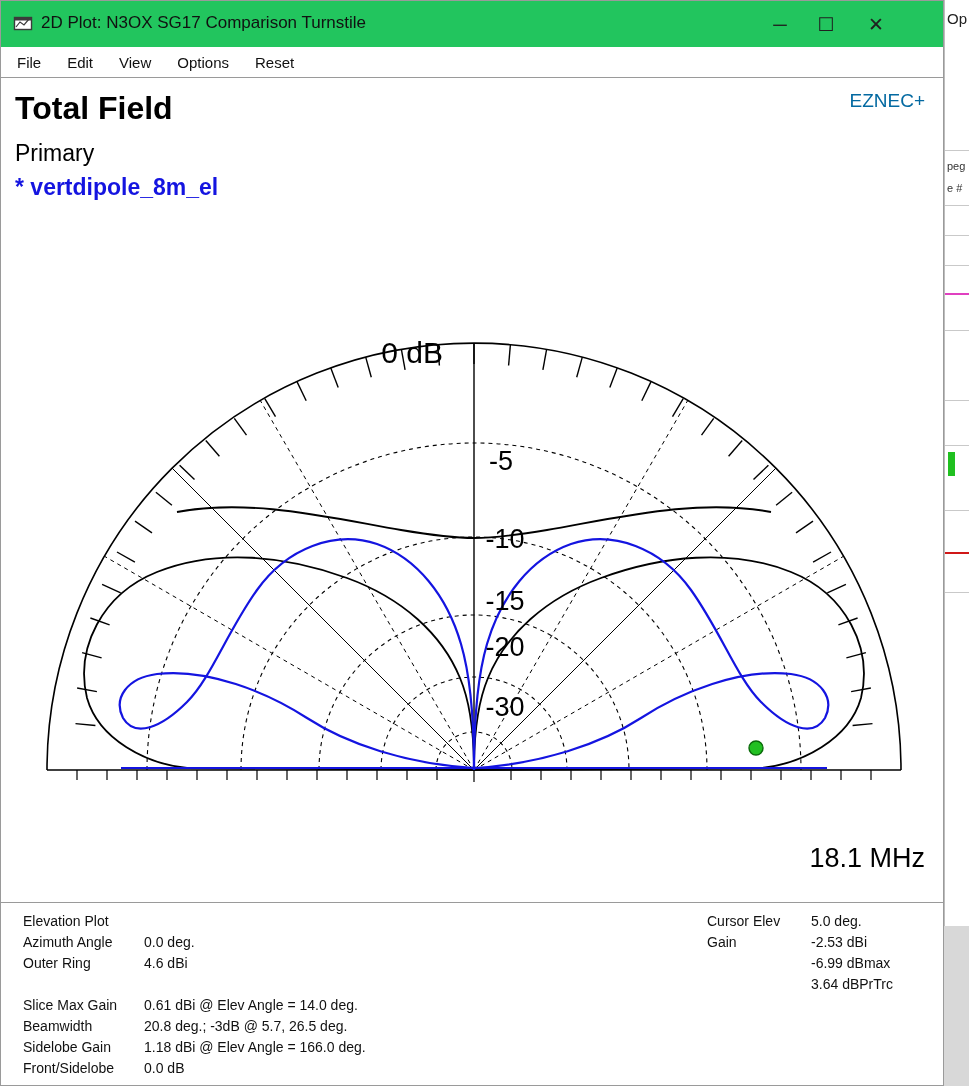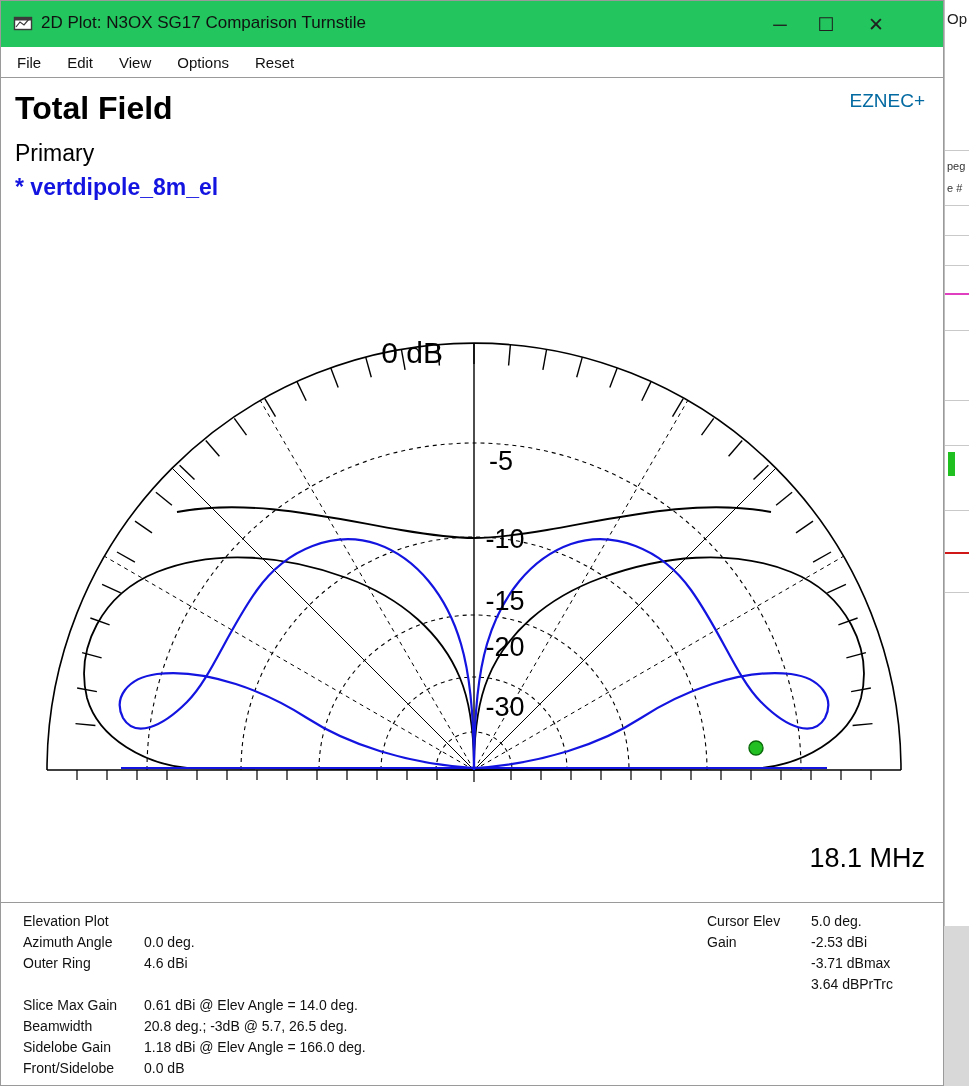--- a/index.html
+++ b/index.html
@@ -314,17 +314,17 @@
 
     <div class="inf-row col-l-lab" style="top:157px;">Front/Sidelobe</div>
     <div class="inf-row col-l-val" style="top:157px;">0.0 dB</div>
 
     <div class="inf-row col-r-lab" style="top:10px;">Cursor Elev</div>
     <div class="inf-row col-r-val" style="top:10px;">5.0 deg.</div>
 
     <div class="inf-row col-r-lab" style="top:31px;">Gain</div>
     <div class="inf-row col-r-val" style="top:31px;">-2.53 dBi</div>
 
-    <div class="inf-row col-r-val" style="top:52px;">-3.71 dBmax</div>
+    <div class="inf-row col-r-val" style="top:52px;">-6.99 dBmax</div>
     <div class="inf-row col-r-val" style="top:73px;">3.64 dBPrTrc</div>
   </div>
 
 </div>
 
 </body></html>

